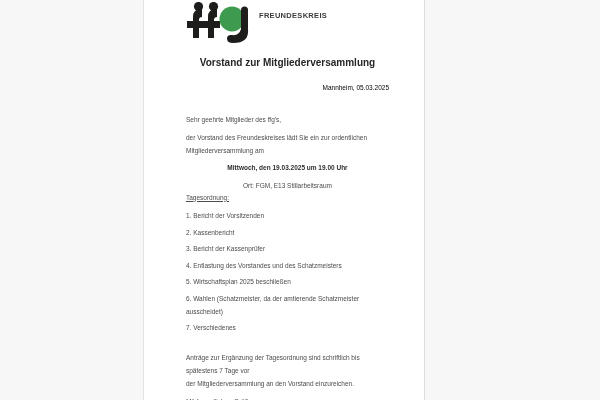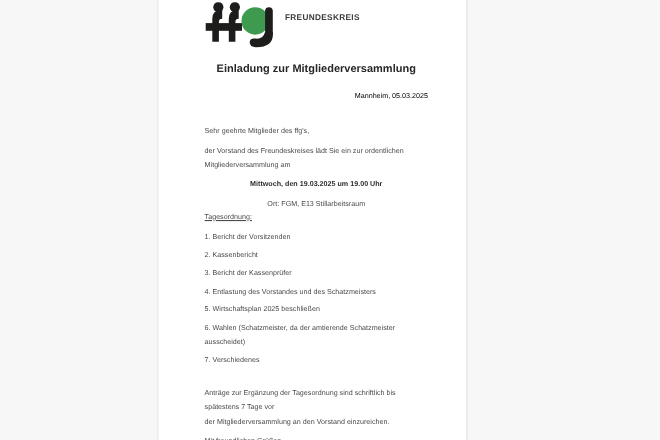--- a/index.html
+++ b/index.html
@@ -88,21 +88,21 @@
 
         <rect x="55" y="4.5" width="7" height="27" rx="3.5" fill="#1d1d1b"></rect>
 
         <path d="M62,27 Q63.5,41 47,41 Q41,41 41,36.5 Q41,32.5 46,33 Q53,34 55,27 Z" fill="#1d1d1b"></path>
       </svg>
       <div class="logo-text">
         <div>FREUNDESKREIS</div>
       </div>
     </div>
 
-    <div class="doc-title">Einladung zur Mitgliederversammlung</div>
+    <div class="doc-title">Vorstand zur Mitgliederversammlung</div>
 
     <div class="dateline">Mannheim, 05.03.2025</div>
 
     <p class="salutation">Sehr geehrte Mitglieder des ffg's,</p>
 
     <p><span>der Vorstand des Freundeskreises lädt Sie ein zur ordentlichen</span><br>
     <span>Mitgliederversammlung am</span></p>
 
     <p class="center bold">Mittwoch, den 19.03.2025 um 19.00 Uhr</p>
 

